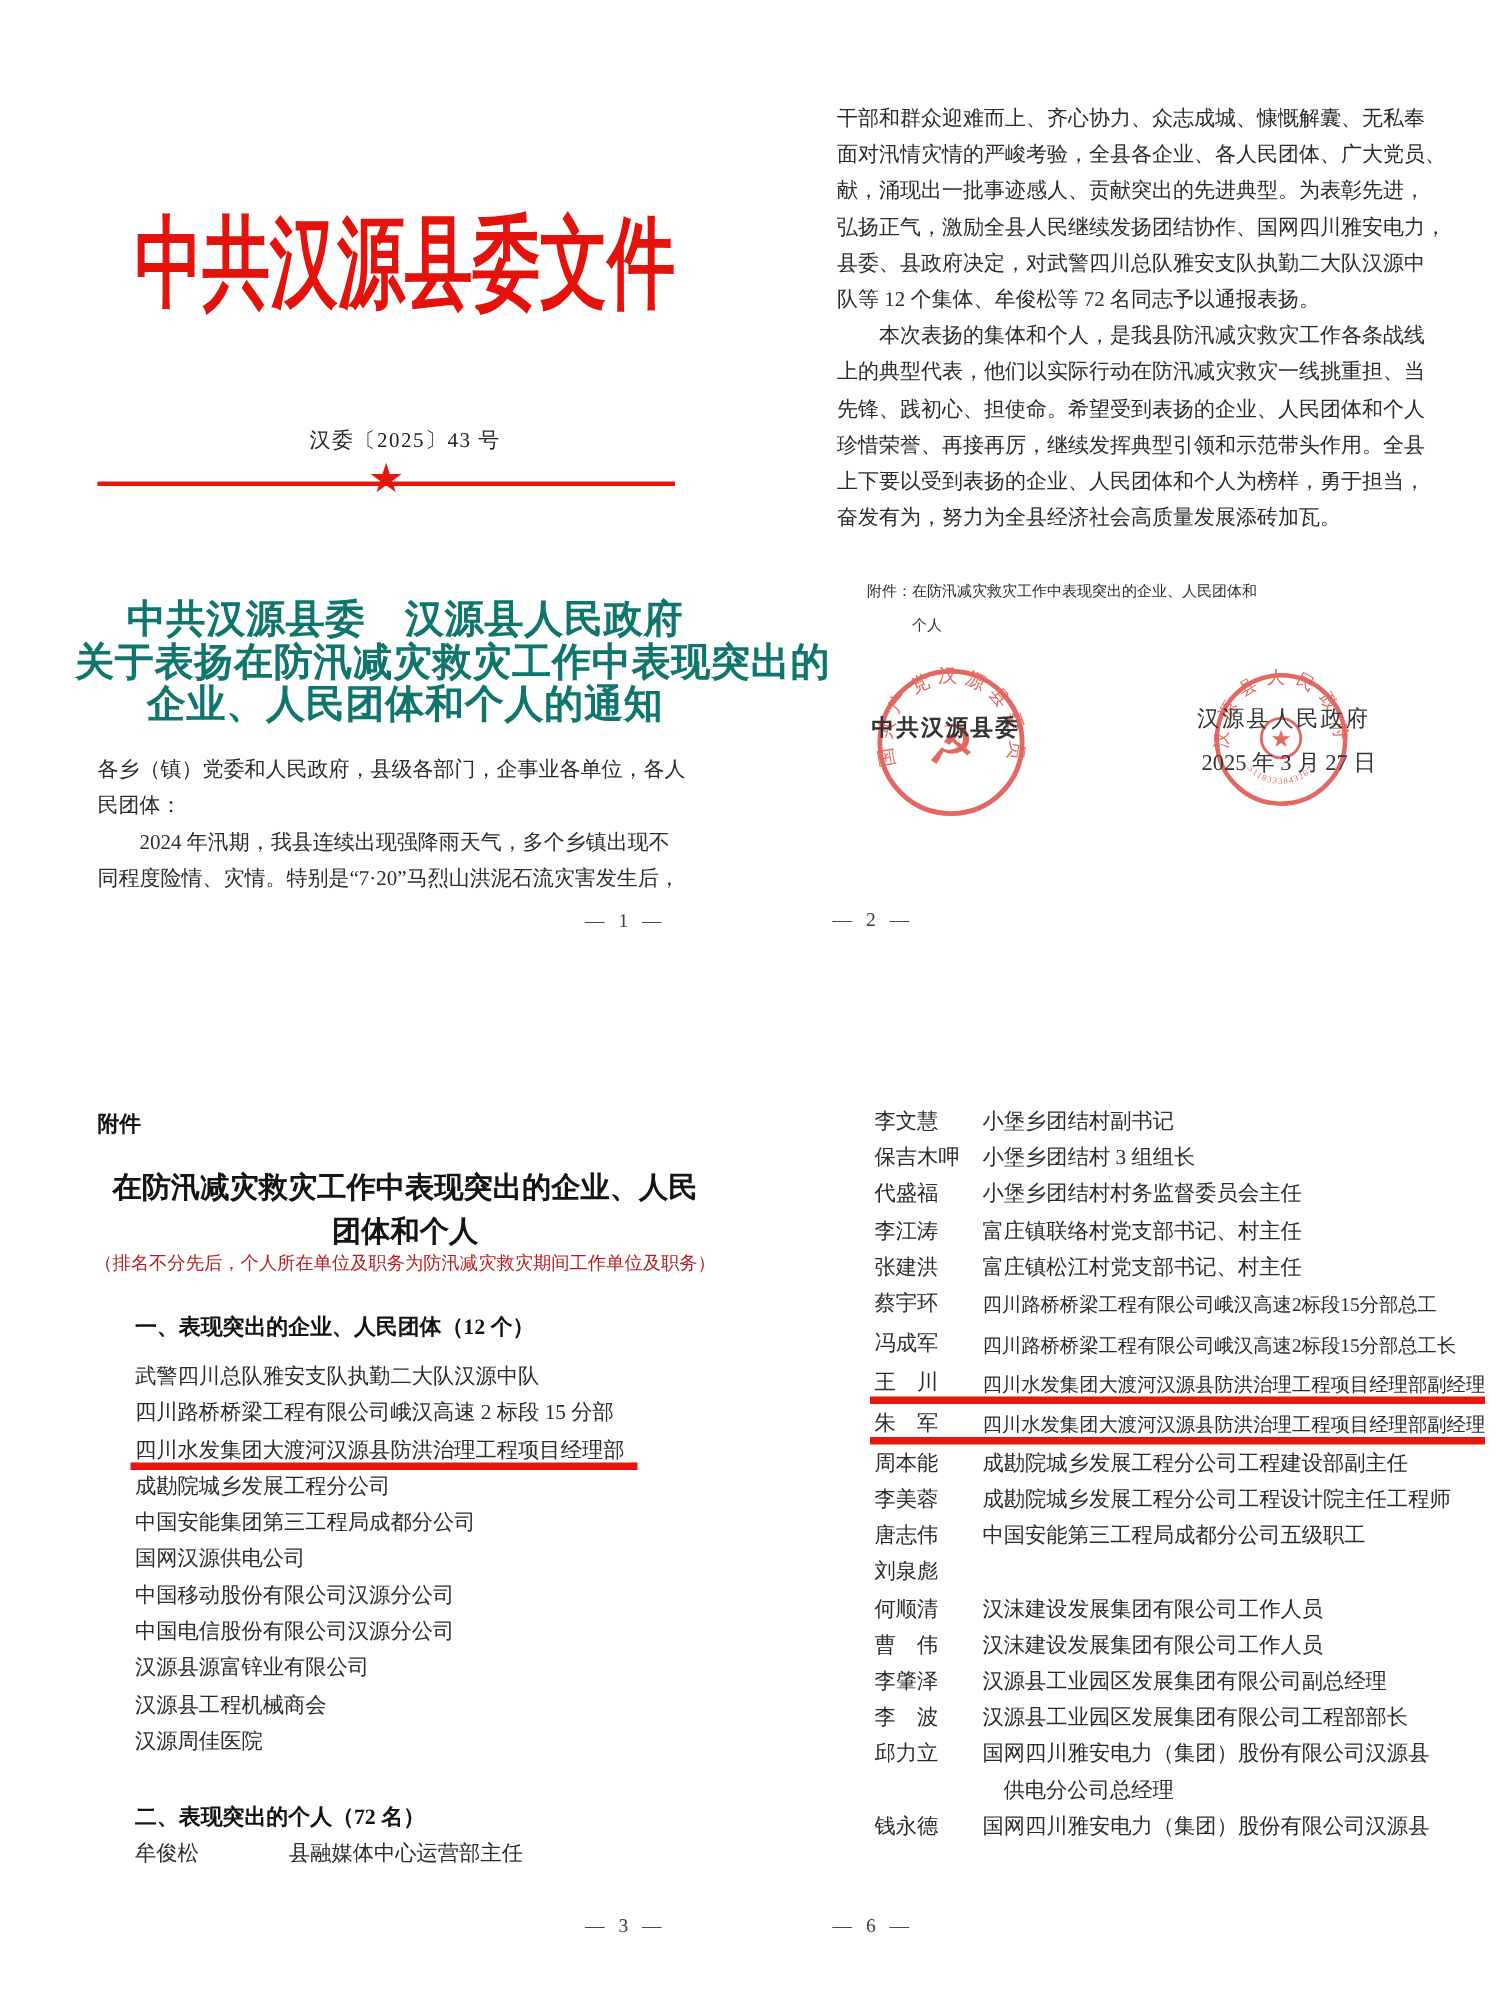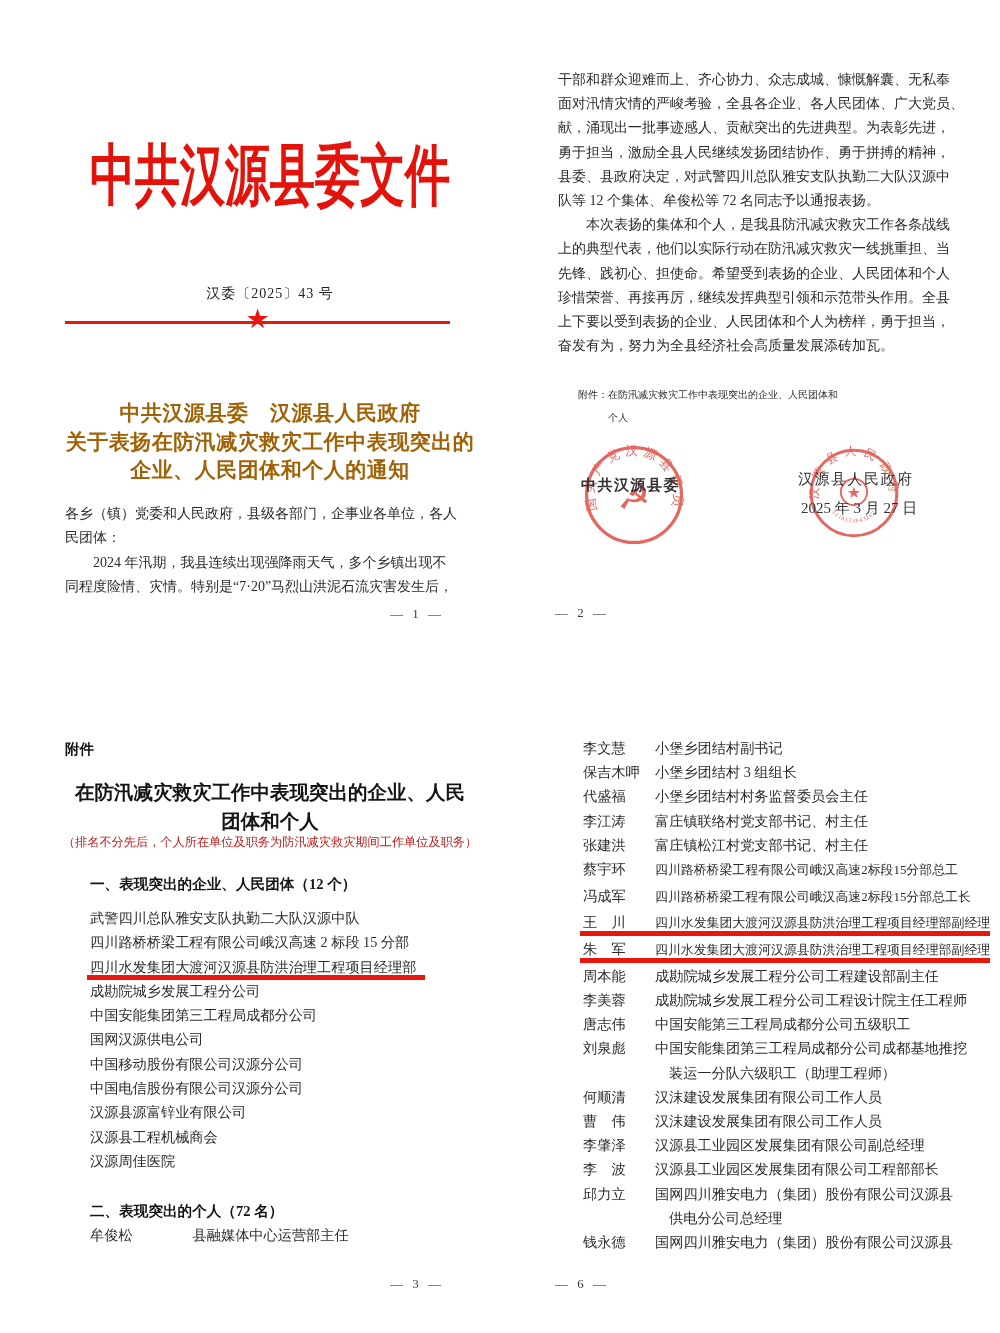--- a/index.html
+++ b/index.html
@@ -17,21 +17,21 @@
   
   .masthead{
     position:absolute;top:142px;left:0;width:100%;text-align:center;
     color:#e3120b;font-weight:bold;font-size:45px;line-height:46px;
     white-space:nowrap;transform:scaleY(1.48);transform-origin:50% 0;
   }
   .docnum{position:absolute;top:285px;left:0;width:100%;text-align:center;font-size:14px;letter-spacing:1px;color:#222}
   .redrule{position:absolute;top:321px;left:15px;width:385px;height:3px;background:#e8170d}
   .rule-star{position:absolute;top:306px;left:15px;width:385px;text-align:center;color:#e8170d;font-size:27px;line-height:27px}
   .title-main{position:absolute;top:399px;left:0;width:100%;text-align:center;font-weight:bold;
-    font-size:21px;line-height:28.5px;color:#a16207;letter-spacing:.5px}
+    font-size:26px;line-height:28.5px;color:#0f766e;letter-spacing:.5px}
   .p1-body{position:absolute;top:502px;left:15px;width:404px;font-size:14px;line-height:24.4px}
   .tline{white-space:nowrap}
   .pagenum{position:absolute;font-size:13px;color:#3c3c3c;letter-spacing:3px;white-space:nowrap}
   #p1num{right:46px;top:606px}
 
   
   .p2-body{position:absolute;top:68px;left:13px;width:414px;font-size:14px;line-height:24.2px}
   .p2-attach{position:absolute;top:384px;left:13px;width:414px;font-size:10px;line-height:22.5px}
   .seal{position:absolute}
   .seal svg{opacity:.86;display:block}
@@ -87,21 +87,21 @@
       <div class="tline">同程度险情、灾情。特别是“7·20”马烈山洪泥石流灾害发生后，</div>
     </div>
   <div class="pagenum" id="p1num">— 1 —</div>
 </div>
 
 <div class="page" id="page2">
   <div class="p2-body">
       <div class="tline">干部和群众迎难而上、齐心协力、众志成城、慷慨解囊、无私奉</div>
       <div class="tline">面对汛情灾情的严峻考验，全县各企业、各人民团体、广大党员、</div>
       <div class="tline">献，涌现出一批事迹感人、贡献突出的先进典型。为表彰先进，</div>
-      <div class="tline">勇于担当，激励全县人民继续发扬团结协作、勇于拼搏的精神，</div>
+      <div class="tline">弘扬正气，激励全县人民继续发扬团结协作、国网四川雅安电力，</div>
       <div class="tline">县委、县政府决定，对武警四川总队雅安支队执勤二大队汉源中</div>
       <div class="tline">队等 12 个集体、牟俊松等 72 名同志予以通报表扬。</div>
       <div class="tline">　　本次表扬的集体和个人，是我县防汛减灾救灾工作各条战线</div>
       <div class="tline">上的典型代表，他们以实际行动在防汛减灾救灾一线挑重担、当</div>
       <div class="tline">先锋、践初心、担使命。希望受到表扬的企业、人民团体和个人</div>
       <div class="tline">珍惜荣誉、再接再厉，继续发挥典型引领和示范带头作用。全县</div>
       <div class="tline">上下要以受到表扬的企业、人民团体和个人为榜样，勇于担当，</div>
       <div class="tline">奋发有为，努力为全县经济社会高质量发展添砖加瓦。</div>
     </div>
   <div class="p2-attach">
@@ -239,24 +239,20 @@
         </span>
       </div>
       <div class="prow">
         <span class="pname">唐志伟</span>
         <span class="pduty">
           <div>中国安能第三工程局成都分公司五级职工</div>
         </span>
       </div>
       <div class="prow">
         <span class="pname">刘泉彪</span>
-        <span class="pduty">
-          <div>中国安能集团第三工程局成都分公司成都基地推挖</div>
-          <div class="cont">装运一分队六级职工（助理工程师）</div>
-        </span>
       </div>
       <div class="prow">
         <span class="pname">何顺清</span>
         <span class="pduty">
           <div>汉沫建设发展集团有限公司工作人员</div>
         </span>
       </div>
       <div class="prow">
         <span class="pname">曹　伟</span>
         <span class="pduty">

